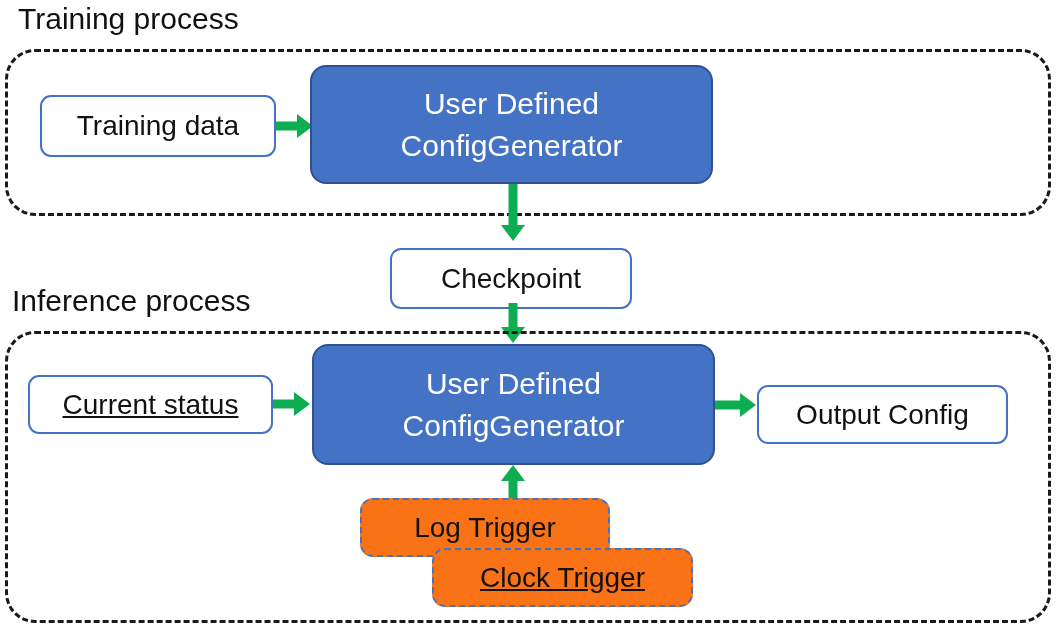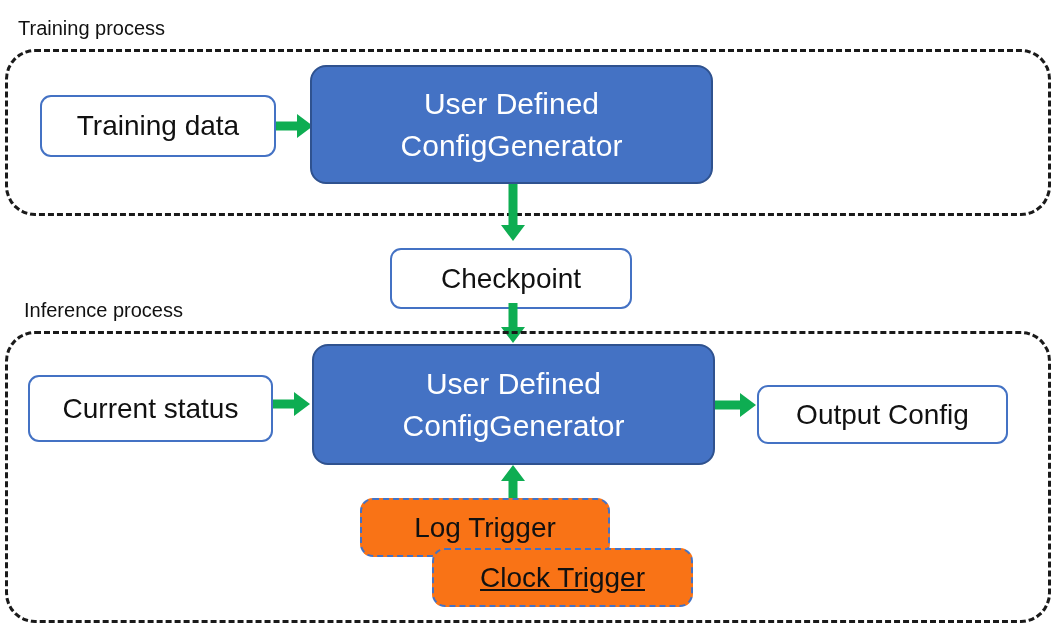--- a/index.html
+++ b/index.html
@@ -18,24 +18,23 @@
     font-family: "Liberation Sans", sans-serif;
     overflow: hidden;
   }
   .canvas {
     position: relative;
     width: 1057px; height: 631px;
     background: var(--canvas-bg);
   }
   .abs { position: absolute; }
   .section-title {
-    font-size: 20px;
+    font-size: 30px;
     color: var(--text-dark);
     white-space: nowrap;
-    margin-top: 15px;
   }
   .process-container {
     border: 3px dashed var(--container-border);
     border-radius: 30px;
     background: transparent;
   }
   .io-box {
     background: #ffffff;
     border: 2px solid var(--accent-blue);
     border-radius: 11px;
@@ -100,25 +99,25 @@
   <div class="abs io-box" style="left:390px; top:248px; width:242px; height:61px;">
     <span>Checkpoint</span>
   </div>
 
   <div class="abs arrow" style="left:500px; top:303px;">
     <svg width="26" height="40" viewBox="0 0 26 40">
       <polygon points="8.5,0 17.5,0 17.5,24 25,24 13,40 1,24 8.5,24"></polygon>
     </svg>
   </div>
 
-  <div class="abs section-title" style="left:24px; top:284px;">Inference process</div>
+  <div class="abs section-title" style="left:12px; top:284px;">Inference process</div>
 
   <div class="abs process-container" style="left:5px; top:331px; width:1046px; height:292px;"></div>
 
-  <div class="abs io-box" style="left:28px; top:375px; width:245px; height:67px;">
+  <div class="abs io-box" style="left:28px; top:375px; width:245px; height:59px;text-decoration:underline;">
     <span>Current status</span>
   </div>
 
   <div class="abs arrow" style="left:273px; top:391px;">
     <svg width="37" height="26" viewBox="0 0 37 26">
       <polygon points="0,8.5 21,8.5 21,1 37,13 21,25 21,17.5 0,17.5"></polygon>
     </svg>
   </div>
 
   <div class="abs gen-box" style="left:312px; top:344px; width:403px; height:121px;">

